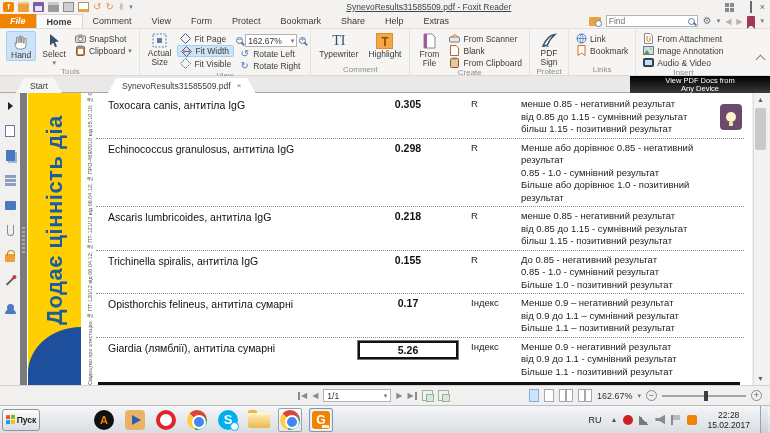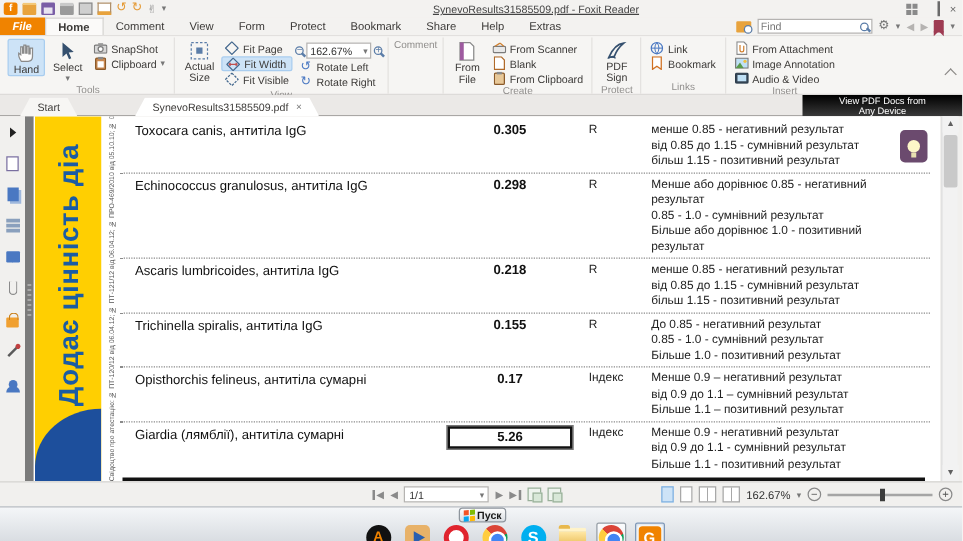--- a/index.html
+++ b/index.html
@@ -65,21 +65,21 @@
   .collapse-chev{position:absolute;right:6px;bottom:12px;width:7px;height:7px;border-left:1.5px solid #8a8886;border-top:1.5px solid #8a8886;transform:rotate(45deg);}
   .tw-glyph{font-family:"Liberation Serif","DejaVu Serif",serif;font-size:14px;color:#35506e;line-height:16px;}
   .hi-glyph{width:17px;height:16px;background:#f0a84a;color:#8a5200;font-weight:bold;font-size:12px;text-align:center;line-height:16px;border:1px solid #d98f2b;}
 
   
   .tabbar{position:absolute;top:76px;left:0;right:0;height:17px;background:#ebe9e7;border-bottom:1px solid #a9a7a5;}
   .dtab{position:absolute;top:2px;height:15px;display:flex;align-items:center;justify-content:center;font-size:8.5px;color:#3c3a38;clip-path:polygon(8px 0,calc(100% - 8px) 0,100% 100%,0 100%);padding:0 14px;}
   .dtab-start{left:16px;background:#f7f6f4;}
   .dtab-doc{left:108px;background:#ffffff;gap:6px;}
   .dtab .x{color:#777;font-size:8px;}
-  .promo{position:absolute;right:0;top:0;width:128px;height:17px;background:linear-gradient(#000,#3a3a3a);color:#fff;text-align:center;font-size:7.5px;line-height:8px;padding-top:1px;}
+  .promo{position:absolute;right:0;top:0;width:140px;height:17px;background:linear-gradient(#000,#3a3a3a);color:#fff;text-align:center;font-size:7.5px;line-height:8px;padding-top:1px;}
 
   
   .main{position:absolute;top:93px;left:0;right:0;height:292px;background:#f1f0ee;overflow:hidden;}
   .navpanel{position:absolute;left:0;top:0;width:20px;height:100%;background:#f1f0ee;display:flex;flex-direction:column;align-items:center;gap:12px;padding-top:6px;}
   .splitter{position:absolute;left:20px;top:0;width:7px;height:100%;background:#7b7b7b;}
   .splitter::after{content:"";position:absolute;left:2px;top:46%;width:3px;height:26px;background:repeating-linear-gradient(#a8a8a8 0 2px,#7b7b7b 2px 4px);}
   .nico{width:13px;height:13px;position:relative;display:flex;align-items:center;justify-content:center;}
   .n-arrow{width:0;height:0;border-left:5px solid #222;border-top:4px solid transparent;border-bottom:4px solid transparent;}
   .n-page{width:10px;height:12px;background:#fff;border:1px solid #7a6fa0;}
   .n-pages{width:9px;height:11px;background:#4a78c2;box-shadow:2px 2px 0 #9fb8dd;}
@@ -134,21 +134,21 @@
   .sb-zoom{position:absolute;right:8px;top:3px;display:flex;align-items:center;gap:5px;}
   .pmode{width:10px;height:13px;border:1px solid #a8a8a8;background:#fff;}
   .pmode.sel{background:#cde3f7;border-color:#7fb0e0;}
   .pmode.two{width:14px;background:linear-gradient(90deg,#fff 45%,#a8a8a8 45%,#a8a8a8 55%,#fff 55%);}
   .zoomtxt{font-size:9px;color:#333;}
   .zbtn{width:11px;height:11px;border:1px solid #8a8a8a;border-radius:50%;color:#555;font-size:9px;line-height:9px;text-align:center;}
   .ztrack{width:84px;height:2px;background:#a5a5a5;position:relative;}
   .zthumb{position:absolute;left:42px;top:-4px;width:4px;height:10px;background:#3c3c3c;}
 
   
-  .taskbar{position:absolute;top:405px;left:0;right:0;height:28px;background:linear-gradient(#f4f6f8,#d9dde2);border-top:1px solid #b9bec5;display:flex;align-items:center;flex-direction:column;}
+  .taskbar{position:absolute;top:405px;left:0;right:0;height:28px;background:linear-gradient(#f4f6f8,#d9dde2);border-top:1px solid #b9bec5;display:flex;align-items:center;}
   .startbtn{margin-left:2px;width:38px;height:22px;border:1px solid #8e959d;border-radius:3px;background:linear-gradient(#fdfdfd,#d9dde2);display:flex;align-items:center;justify-content:center;gap:2px;}
   .winflag{display:grid;grid-template-columns:4px 4px;grid-template-rows:4px 4px;gap:1px;transform:skewY(-4deg);}
   .winflag i:nth-child(1){background:#f35325;}
   .winflag i:nth-child(2){background:#81bc06;}
   .winflag i:nth-child(3){background:#05a6f0;}
   .winflag i:nth-child(4){background:#ffba08;}
   .startbtn span{font-size:8.5px;font-weight:bold;color:#1a1a1a;}
   .tb-icons{display:flex;align-items:center;gap:7px;margin-left:52px;}
   .tbi{width:24px;height:24px;display:flex;align-items:center;justify-content:center;position:relative;}
   .i-aimp{width:20px;height:20px;background:#111;border-radius:50%;color:#f08300;font-weight:bold;font-size:11px;text-align:center;line-height:20px;}
@@ -339,20 +339,30 @@
           <div class="smallbtn">
             <span class="ric" style="color:#4a78c2;font-size:10px;">↻</span>
             <span>Rotate Right</span>
           </div>
         </div>
       </div>
       <div class="rglabel">View</div>
     </div>
 
     <div class="rgroup">
+      <div class="rgrow">
+        <div class="bigbtn">
+          <span class="tw-glyph">TI</span>
+          <span class="blabel">Typewriter</span>
+        </div>
+        <div class="bigbtn">
+          <span class="hi-glyph">T</span>
+          <span class="blabel">Highlight</span>
+        </div>
+      </div>
       <div class="rglabel">Comment</div>
     </div>
 
     <div class="rgroup">
       <div class="rgrow">
         <div class="bigbtn">
           <svg width="13" height="16" viewBox="0 0 13 16">
               <path d="M1 1 h8 l3 3 v11 h-11 z" fill="#fff" stroke="#8a8a8a"></path>
               <rect x="1" y="1" width="3" height="14" fill="#9e5ba0"></rect>
             </svg>

